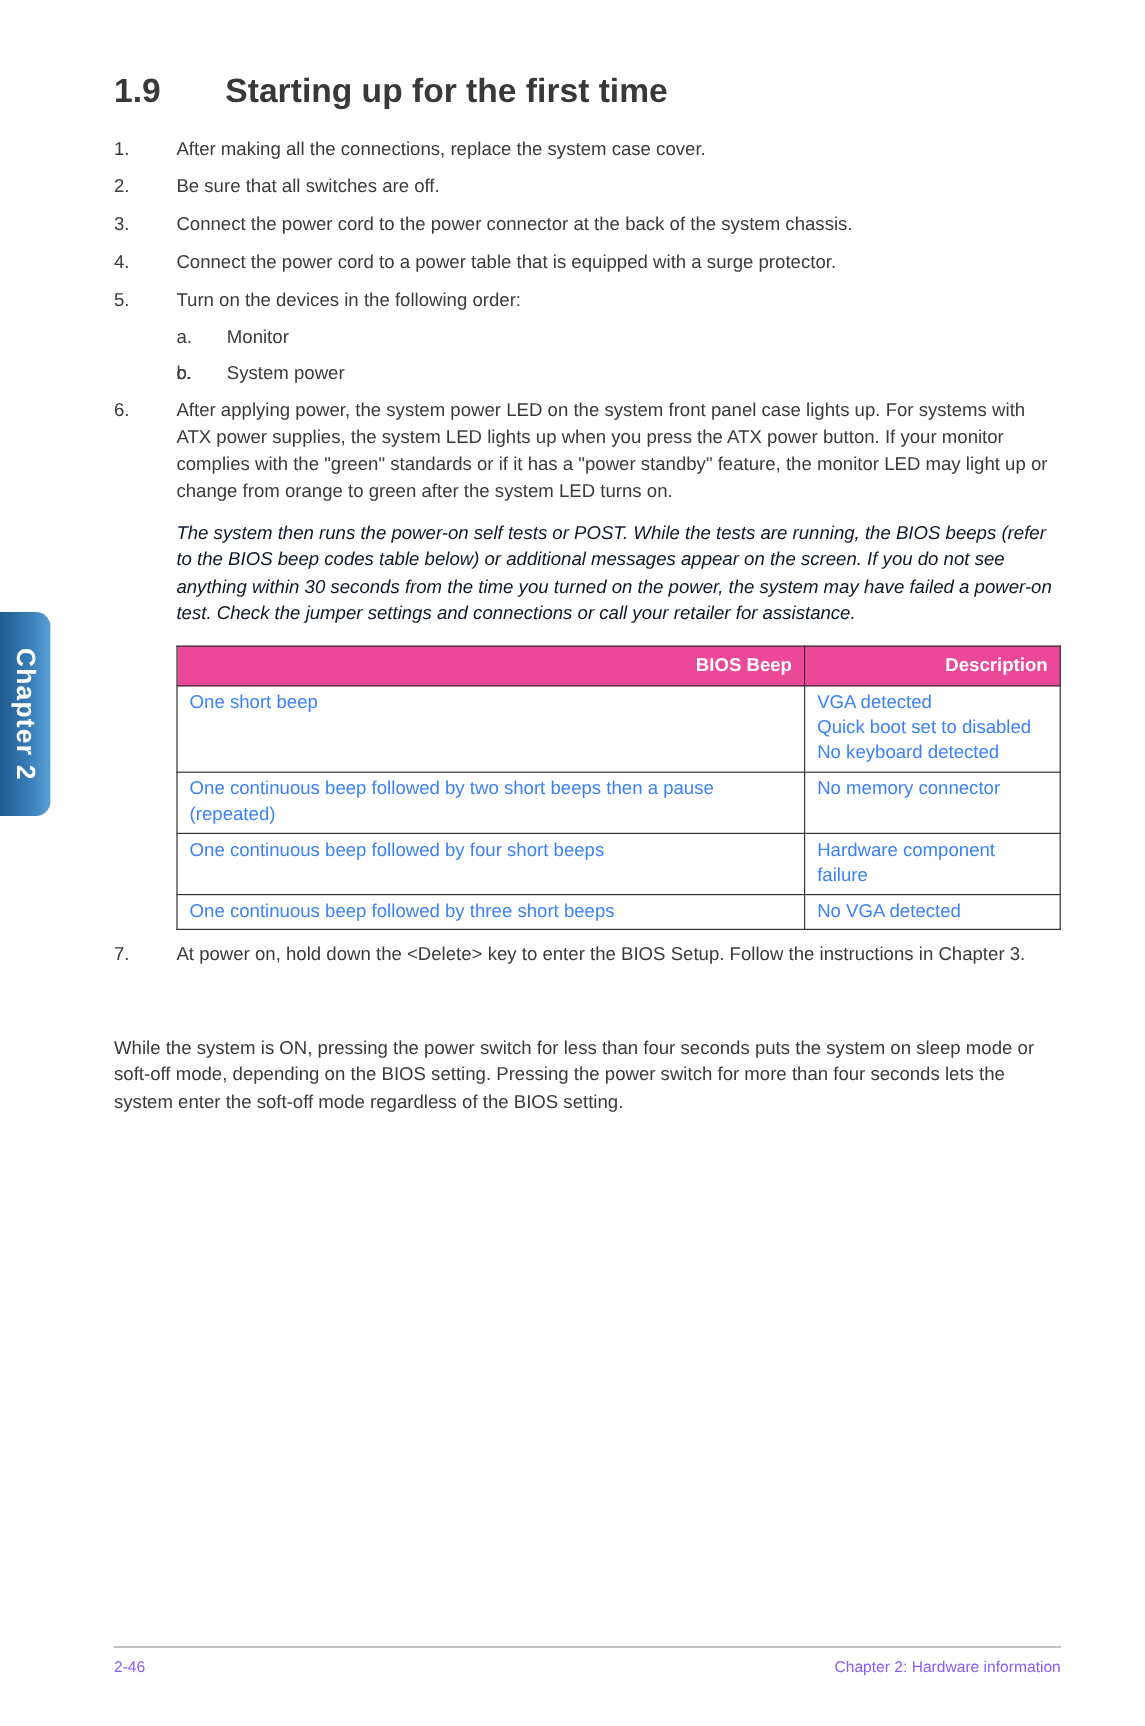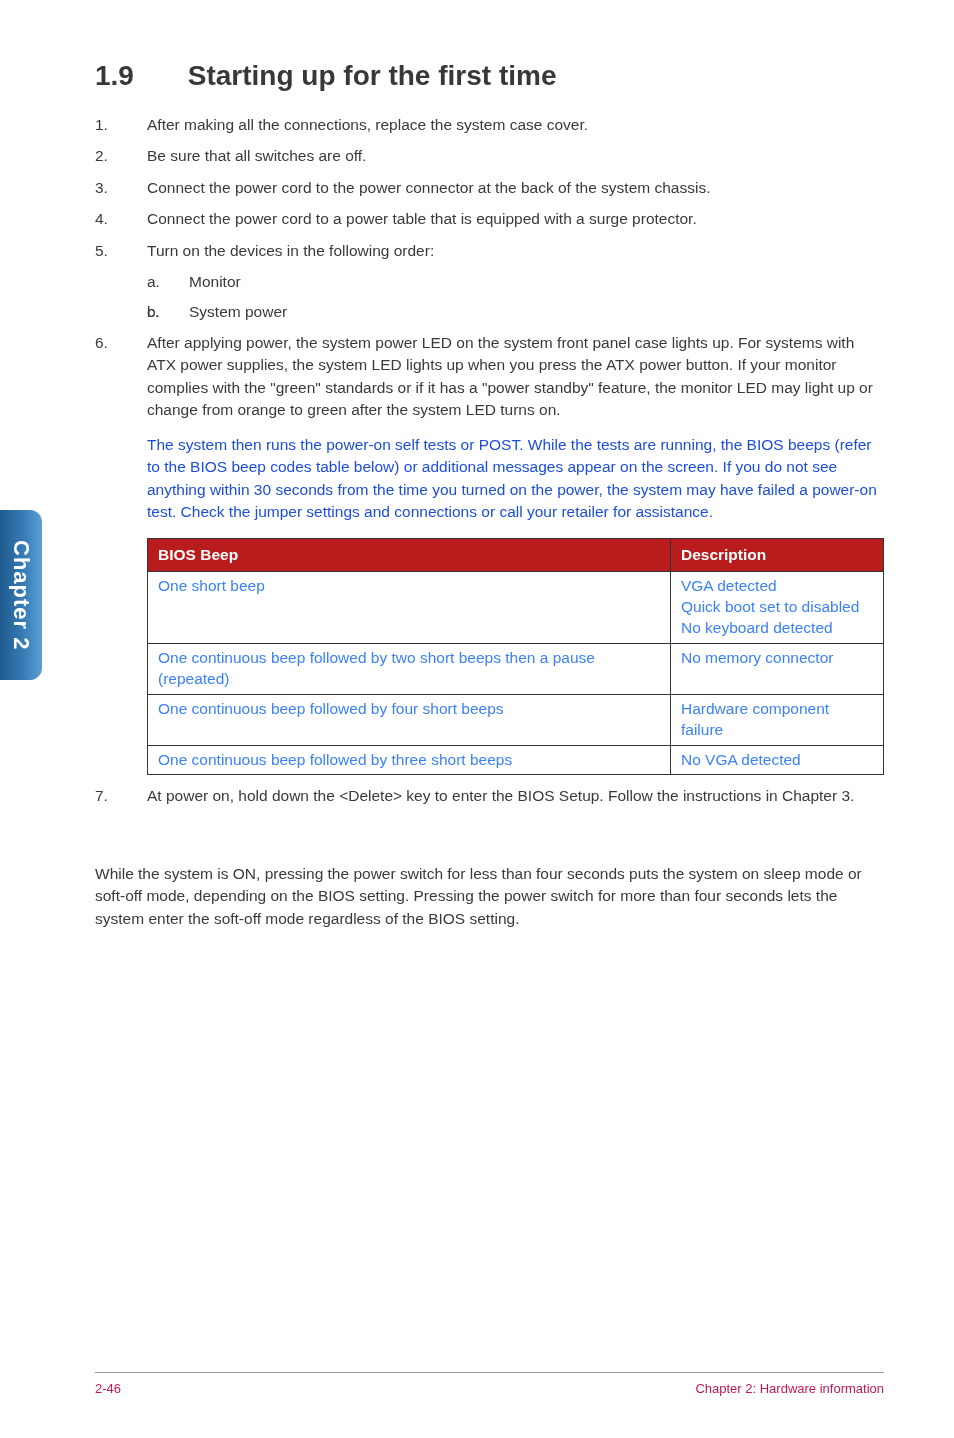--- a/index.html
+++ b/index.html
@@ -67,33 +67,34 @@
     padding-left: 42px;
     font-size: 15.5px;
     line-height: 1.5;
     margin-bottom: 6px;
   }
   ol.sub-list > li > .marker { position: absolute; left: 0; top: 0; }
   .para-block {
     font-size: 15.5px;
     line-height: 1.45;
     margin-top: 12px;
-    color: #1d4ed8;
+    color: #0f172a;
+    font-style: italic;
   }
   table.bios {
     width: 100%;
     border-collapse: collapse;
     margin-top: 14px;
     margin-bottom: 10px;
     font-size: 15.5px;
   }
   table.bios th {
-    background: #b91c1c;
+    background: #ec4899;
     color: #fff;
-    text-align: left;
+    text-align: right;
     font-weight: bold;
     padding: 5px 10px;
     border: 1px solid #333;
   }
   table.bios td {
     padding: 4px 10px;
     border: 1px solid #333;
     vertical-align: top;
     color: #3b82f6;
     line-height: 1.35;
@@ -105,21 +106,21 @@
     color: #3a3a3a;
   }
   .footer {
     position: absolute;
     bottom: 42px;
     left: 95px;
     right: 70px;
     border-top: 1px solid #999;
     padding-top: 8px;
     font-size: 13px;
-    color: #be185d;
+    color: #8b5cf6;
     display: flex;
     justify-content: space-between;
   }
 </style>
 </head>
 <body>
 
 <div class="side-tab">
   <span>Chapter 2</span>
 </div>

